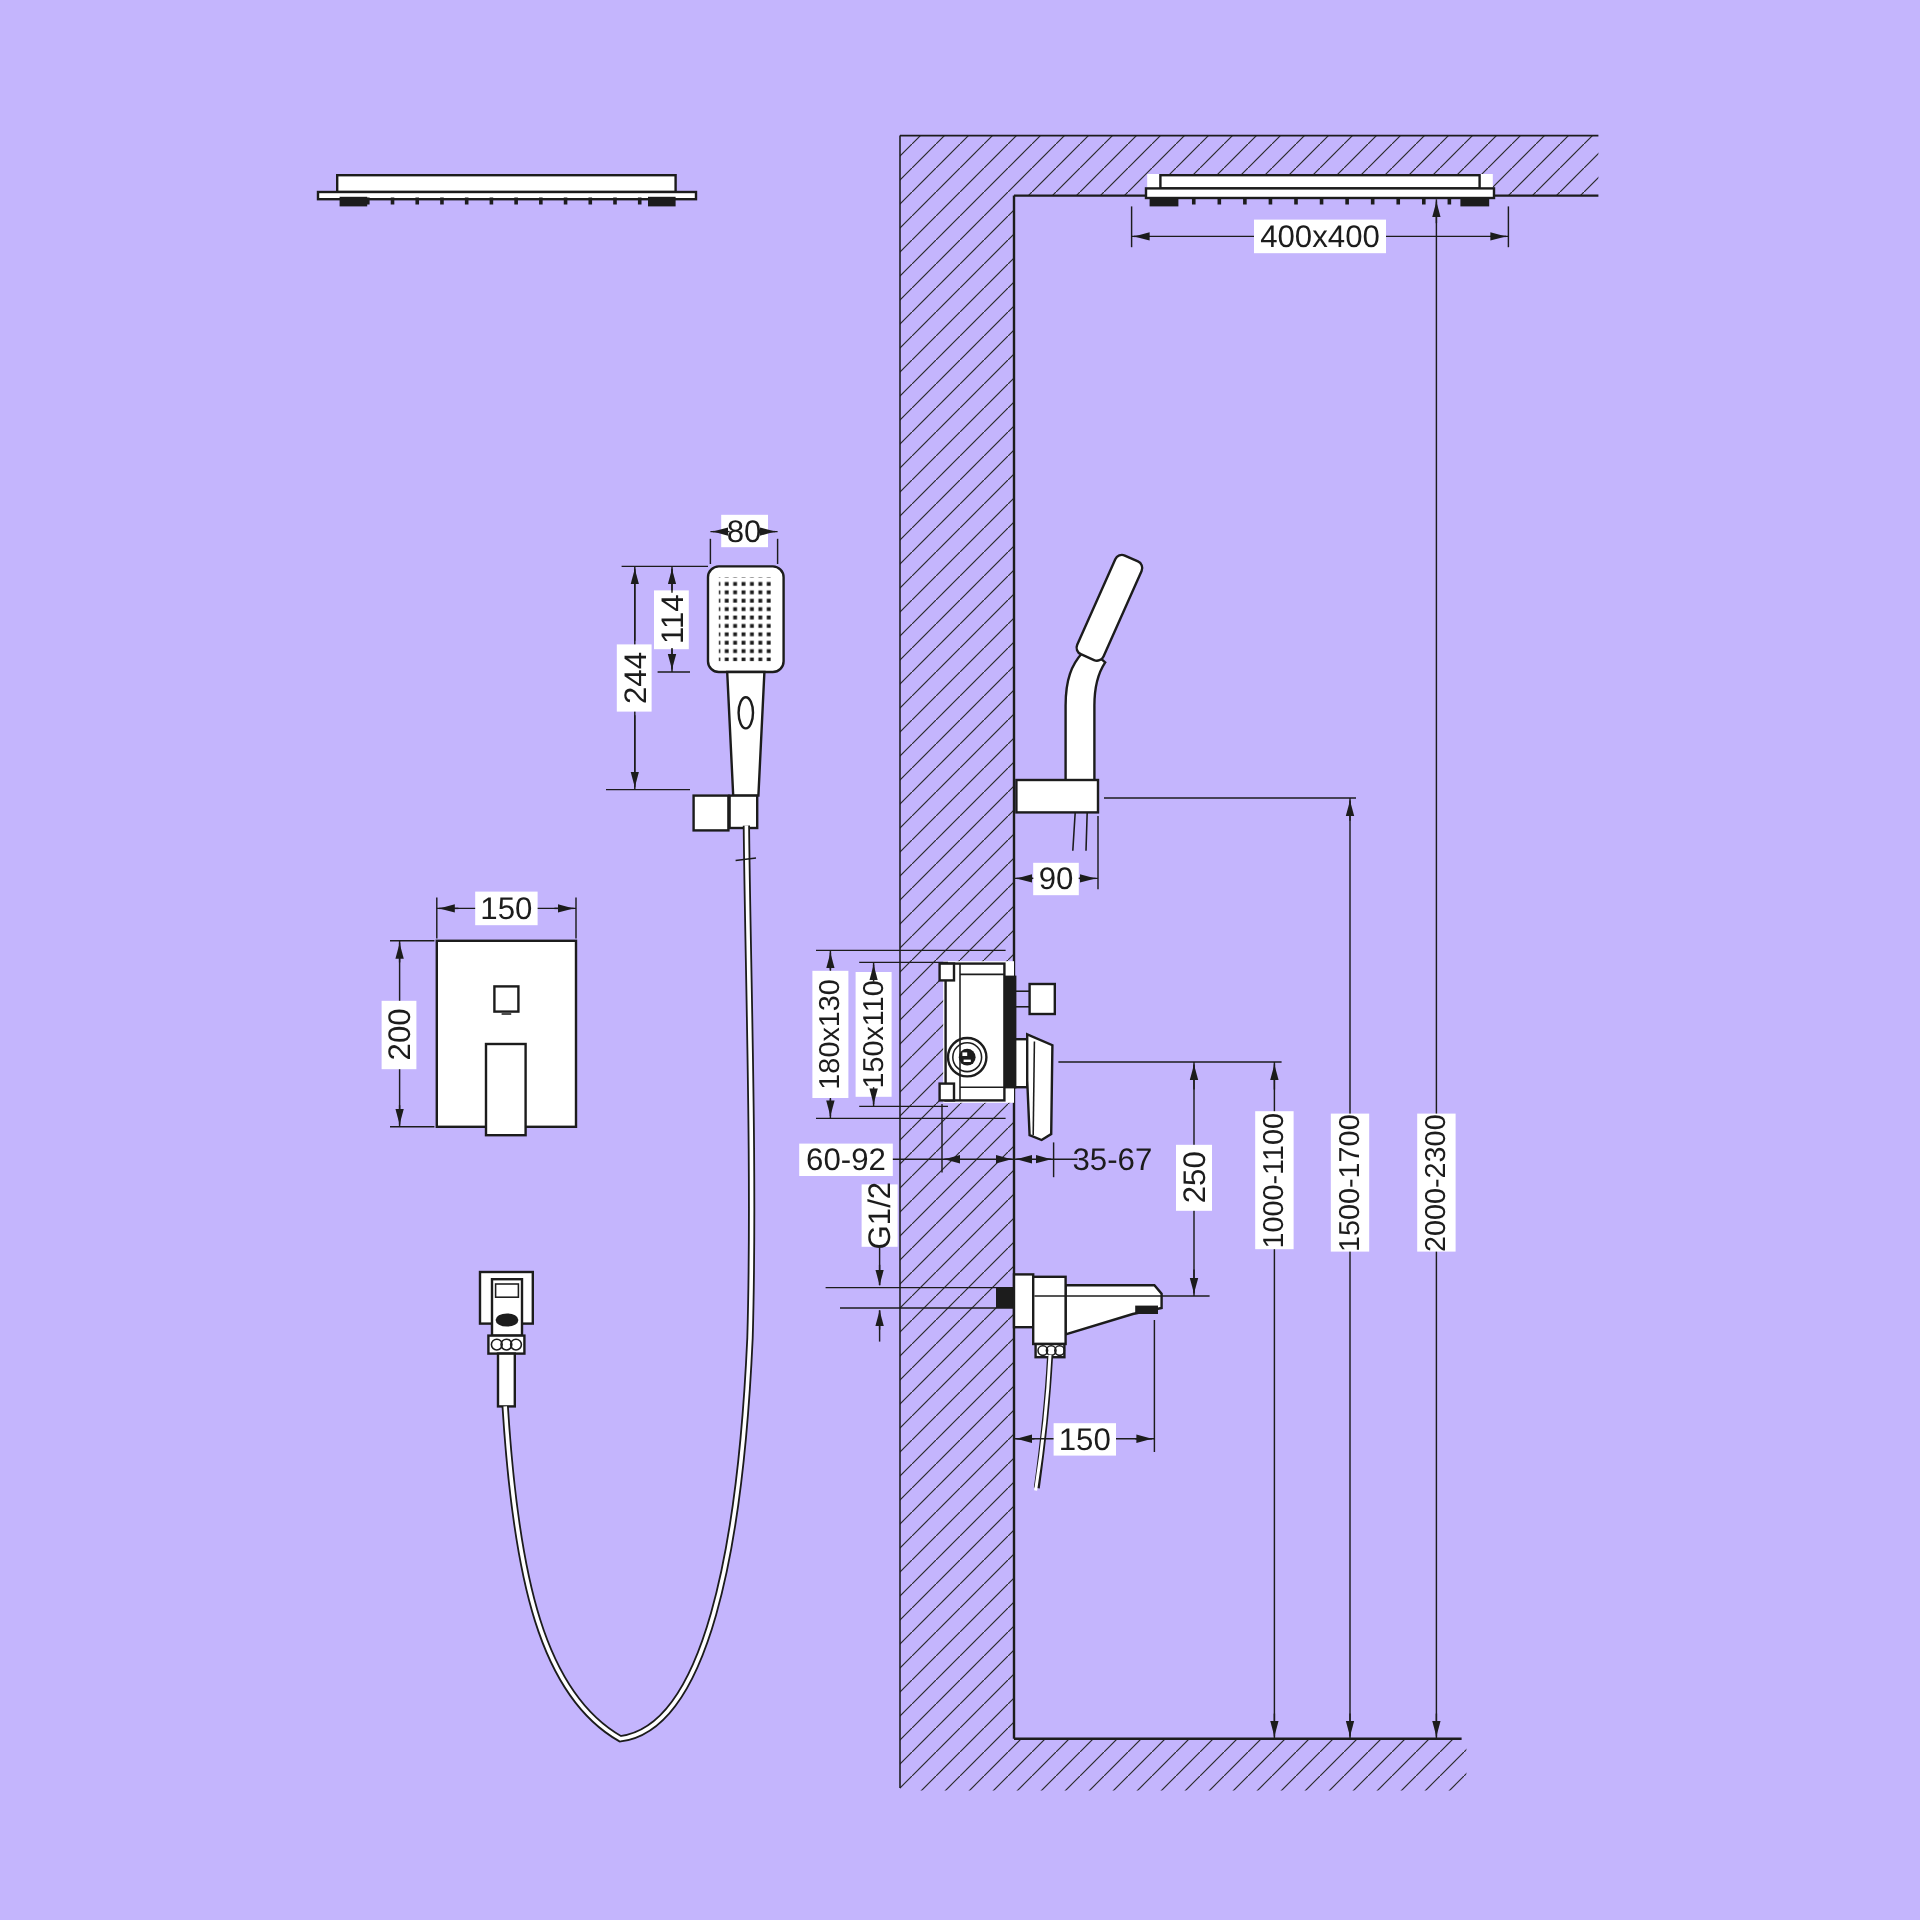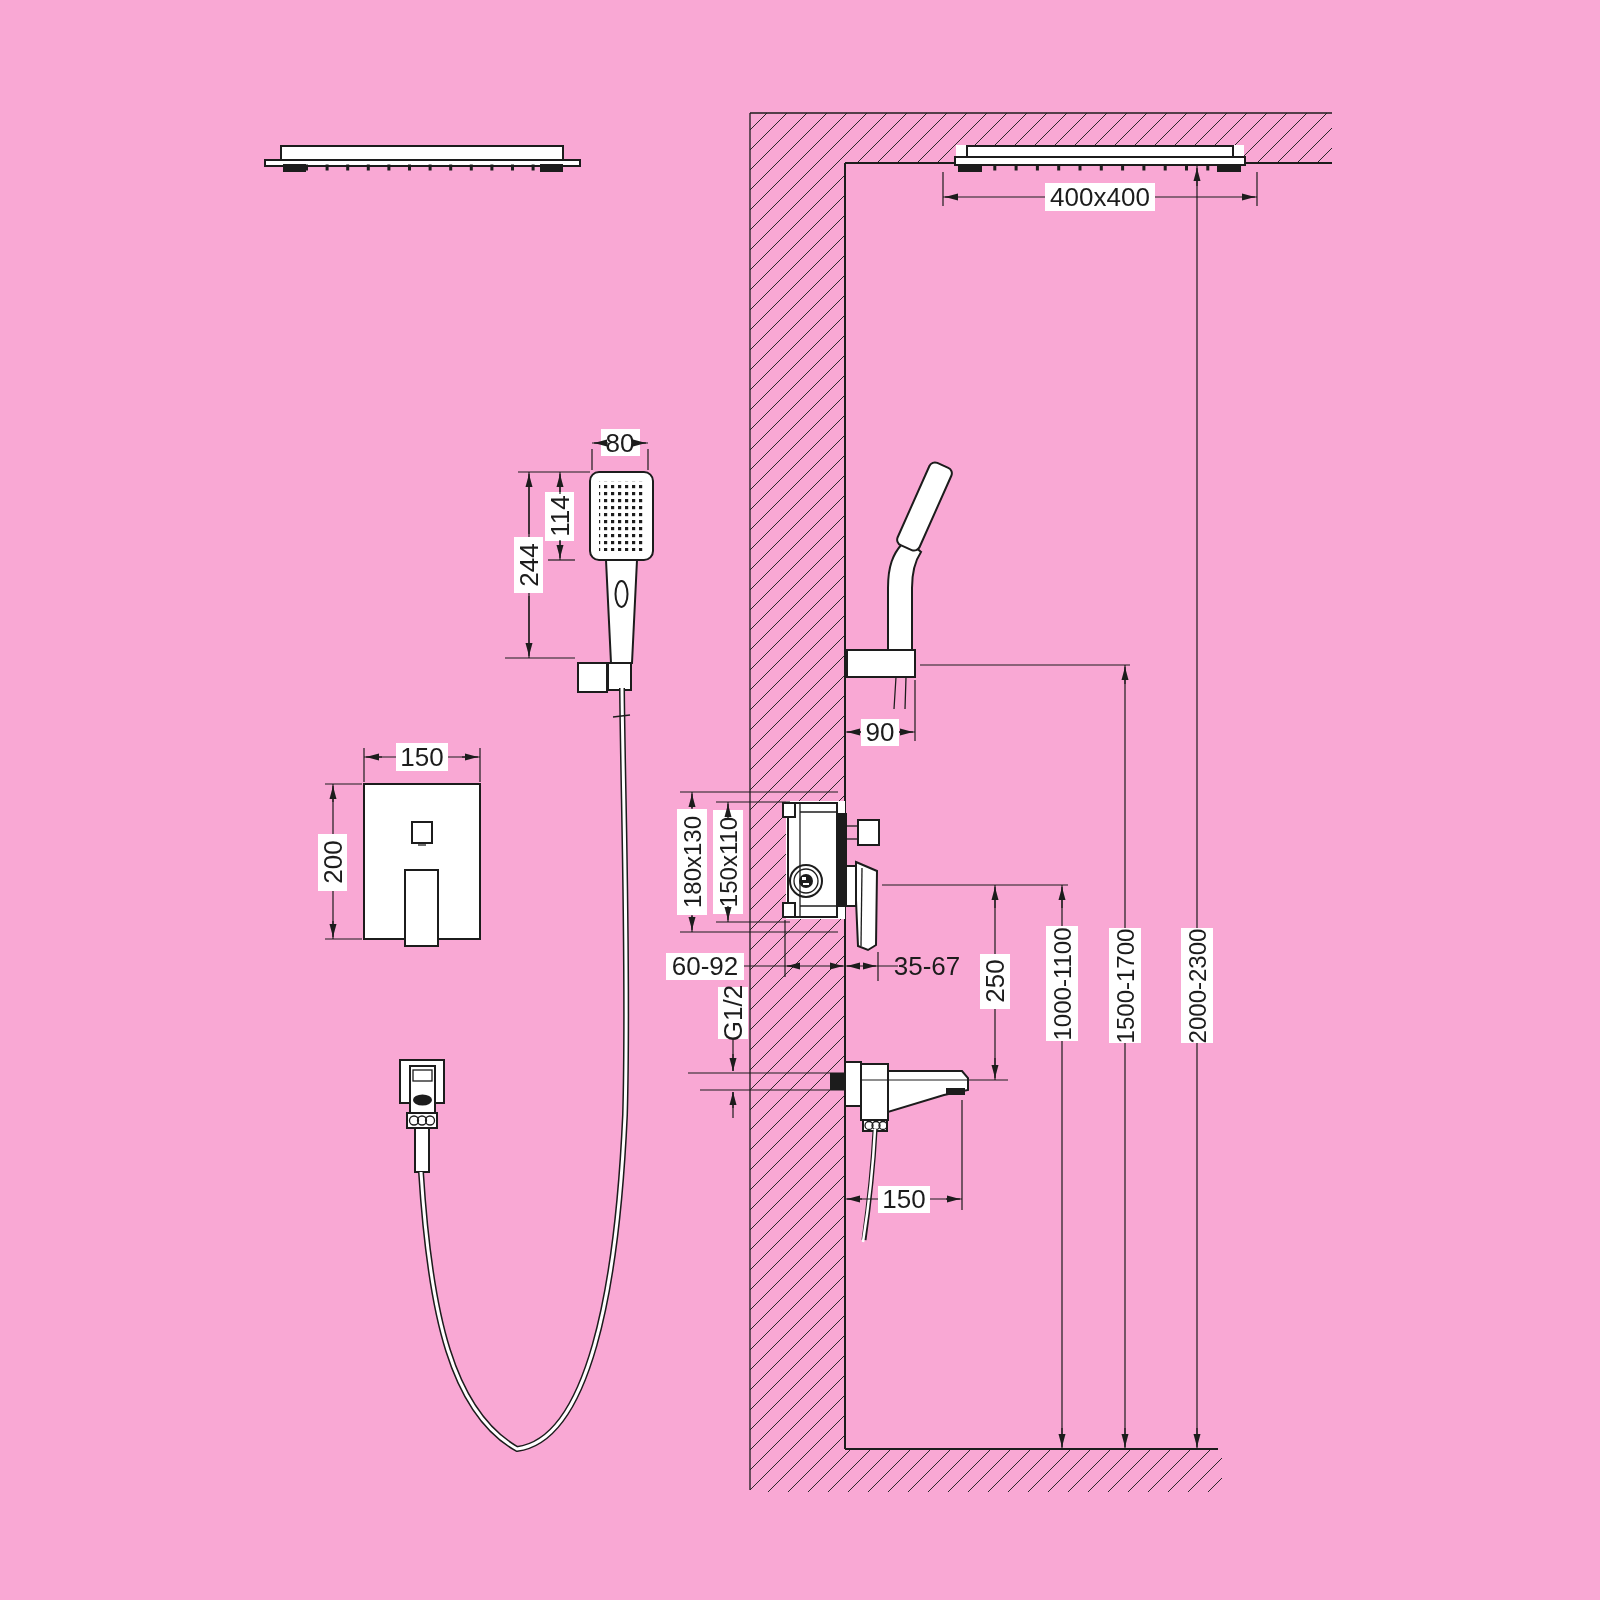--- a/index.html
+++ b/index.html
@@ -1,16 +1,16 @@
 <!DOCTYPE html>
 <html><head>
 <meta charset="utf-8">
 <style>
   html,body{margin:0;padding:0;background:#ffffff;}
-  .page{width:1600px;height:1600px;position:relative;background:#f9a8d4;}
+  .page{width:1600px;height:1600px;position:relative;background:#c4b5fd;}
   svg{display:block;}
   text{font-family:"Liberation Sans",sans-serif;font-size:26px;fill:#1c1c1c;}
   .sm{font-size:24px;}
   .o{stroke:#1c1c1c;fill:none;stroke-width:2;}
   .of{stroke:#1c1c1c;fill:#ffffff;stroke-width:2;}
   .thin{stroke:#1c1c1c;fill:none;stroke-width:1.3;}
   .d{stroke:#1c1c1c;fill:none;stroke-width:1.2;}
   .blk{fill:#1c1c1c;stroke:none;}
   .wbg{fill:#ffffff;stroke:none;}
 </style>

